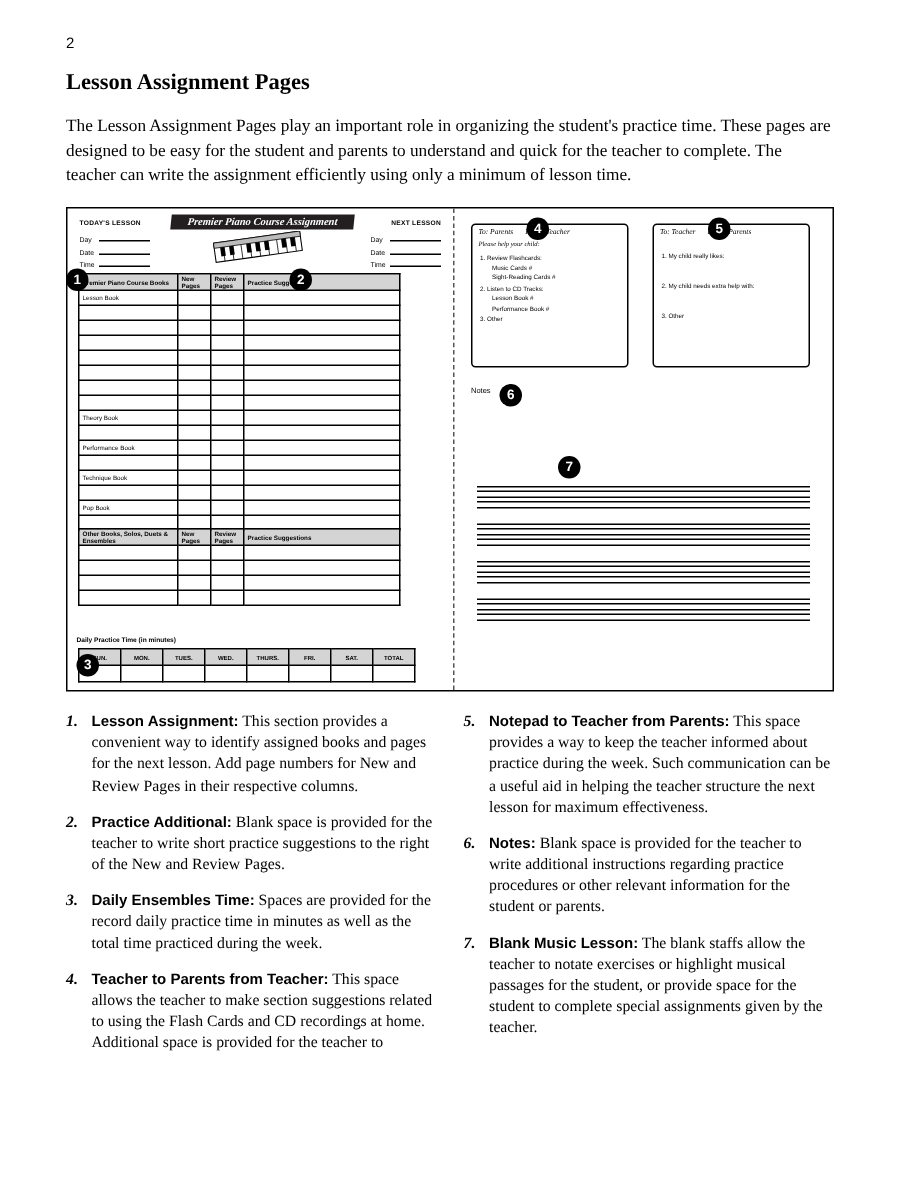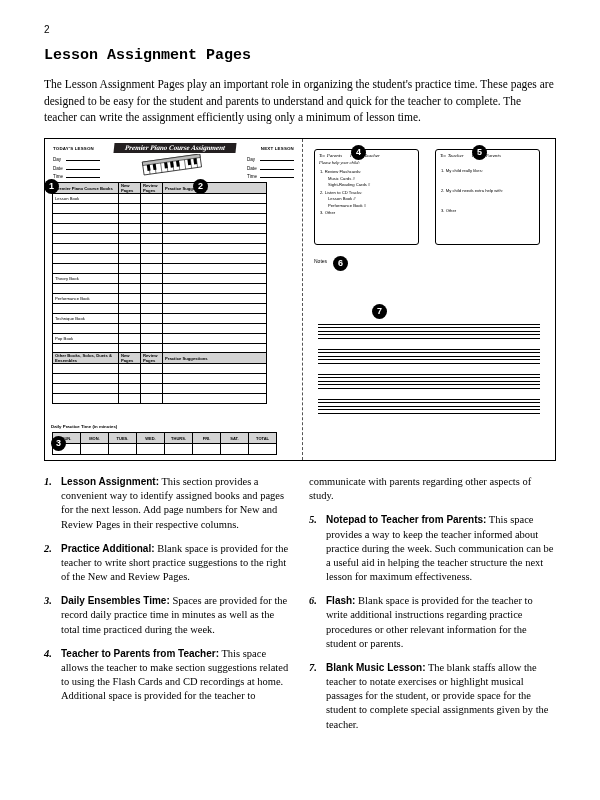--- a/index.html
+++ b/index.html
@@ -22,21 +22,21 @@
     height: 800px;
     box-sizing: border-box;
     padding: 24px 44px 0 44px;
   }
   .page-number {
     font-size: 10px;
     font-family: "Liberation Sans", sans-serif;
     margin-bottom: 12px;
   }
   .page-title {
-    font-family: Liberation Mono, monospace;
+    font-family: Liberation Serif, serif;
     font-weight: bold;
     font-size: 15px;
     margin: 0 0 12px 0;
   }
   .intro {
     font-size: 11.5px;
     line-height: 1.45;
     margin: 0 0 12px 0;
     text-align: left;
   }
@@ -607,31 +607,30 @@
       </div>
       <div class="item">
         <div class="num">4.</div>
         <div class="body">
           <b>Teacher to Parents from Teacher:</b><span>  This space allows the teacher to make section suggestions related to using the Flash Cards and CD recordings at home.  Additional space is provided for the teacher to</span>
         </div>
       </div>
     </div>
 
     <div class="col">
-      <div class="cont">communicate with parents regarding other aspects of study.</div>
       <div class="item">
         <div class="num">5.</div>
         <div class="body">
           <b>Notepad to Teacher from Parents:</b><span>  This space provides a way to keep the teacher informed about practice during the week.  Such communication can be a useful aid in helping the teacher structure the next lesson for maximum effectiveness.</span>
         </div>
       </div>
       <div class="item">
         <div class="num">6.</div>
         <div class="body">
-          <b>Flash:</b><span>  Blank space is provided for the teacher to write additional instructions regarding practice procedures or other relevant information for the student or parents.</span>
+          <b>Notes:</b><span>  Blank space is provided for the teacher to write additional instructions regarding practice procedures or other relevant information for the student or parents.</span>
         </div>
       </div>
       <div class="item">
         <div class="num">7.</div>
         <div class="body">
           <b>Blank Music Lesson:</b><span>  The blank staffs allow the teacher to notate exercises or highlight musical passages for the student, or provide space for the student to complete special assignments given by the teacher.</span>
         </div>
       </div>
     </div>
   </div>

